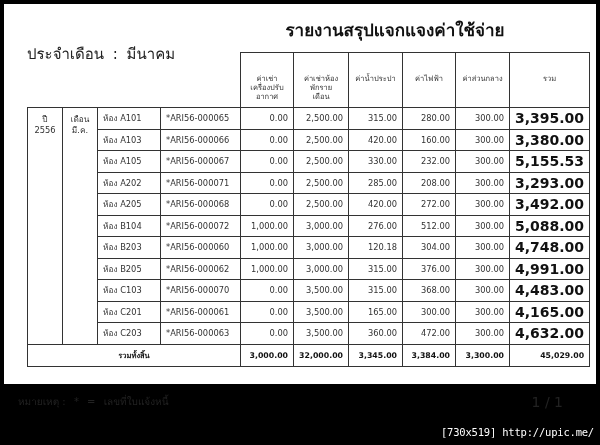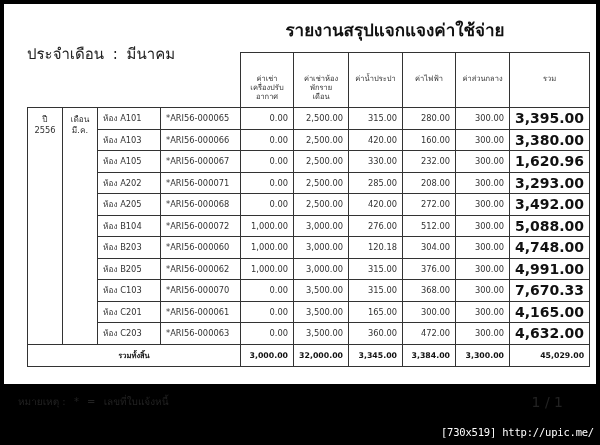--- a/index.html
+++ b/index.html
@@ -131,21 +131,21 @@
           <td class="num bold">3,380.00</td>
         </tr>
         <tr>
           <td>ห้อง A105</td>
           <td>*ARI56-000067</td>
           <td class="num">0.00</td>
           <td class="num">2,500.00</td>
           <td class="num">330.00</td>
           <td class="num">232.00</td>
           <td class="num">300.00</td>
-          <td class="num bold">1,620.96</td>
+          <td class="num bold">5,155.53</td>
         </tr>
         <tr>
           <td>ห้อง A202</td>
           <td>*ARI56-000071</td>
           <td class="num">0.00</td>
           <td class="num">2,500.00</td>
           <td class="num">285.00</td>
           <td class="num">208.00</td>
           <td class="num">300.00</td>
           <td class="num bold">3,293.00</td>
@@ -191,21 +191,21 @@
           <td class="num bold">4,991.00</td>
         </tr>
         <tr>
           <td>ห้อง C103</td>
           <td>*ARI56-000070</td>
           <td class="num">0.00</td>
           <td class="num">3,500.00</td>
           <td class="num">315.00</td>
           <td class="num">368.00</td>
           <td class="num">300.00</td>
-          <td class="num bold">7,670.33</td>
+          <td class="num bold">4,483.00</td>
         </tr>
         <tr>
           <td>ห้อง C201</td>
           <td>*ARI56-000061</td>
           <td class="num">0.00</td>
           <td class="num">3,500.00</td>
           <td class="num">165.00</td>
           <td class="num">300.00</td>
           <td class="num">300.00</td>
           <td class="num bold">4,165.00</td>

